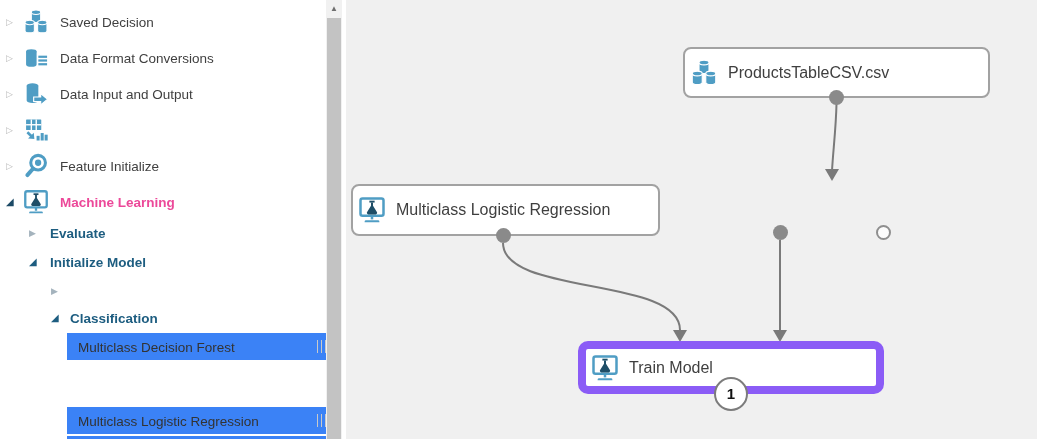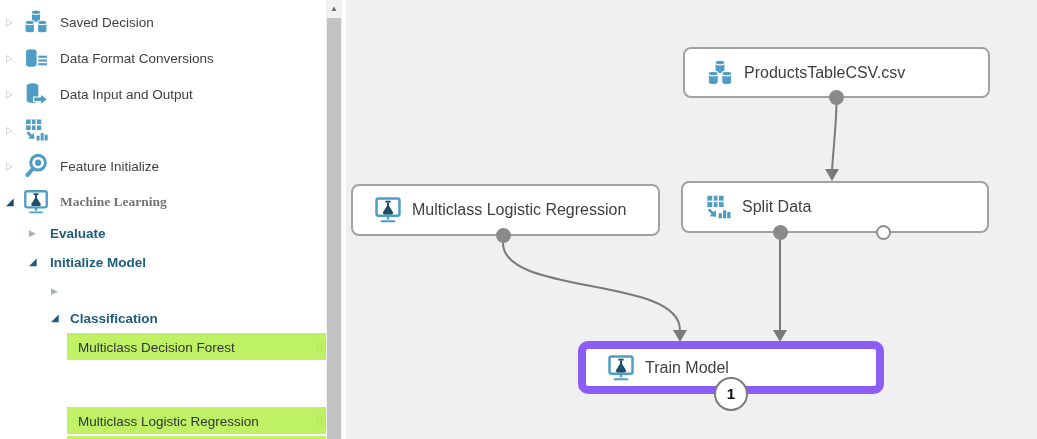--- a/index.html
+++ b/index.html
@@ -13,40 +13,40 @@
   .tw.col-light{color:#b9b9b9;font-size:9px;}
   .tw.col-filled{color:#a4b3bd;font-size:9px;}
   .tw.exp-navy{color:#1c4a66;font-size:10px;}
   .tw.exp-teal{color:#1d5d80;font-size:10px;}
   .ti .ticon{position:absolute;left:22px;top:50%;transform:translateY(-50%);width:28px;height:28px;}
   .ti .ticon svg{width:28px;height:28px;display:block;}
   .ti .tlabel{position:absolute;top:50%;transform:translateY(-50%);font-size:13.5px;color:#404040;white-space:nowrap;}
   .lvl0 .tw{left:6px;}   .lvl0 .tlabel{left:60px;}
   .lvl1 .tw{left:29px;}  .lvl1 .tlabel{left:50px;}
   .lvl2 .tw{left:51px;}  .lvl2 .tlabel{left:70px;}
-  .tlabel.bold-navy{color:#737373;font-weight:bold;font-family:Liberation Serif, serif;}
+  .tlabel.bold-navy{color:#ec4899;font-weight:bold;}
   .tlabel.bold-teal{color:#1d5d80;font-weight:bold;}
 
   
-  .mod{position:absolute;left:67px;width:268px;height:27px;background:#bef264;cursor:grab;}
+  .mod{position:absolute;left:67px;width:268px;height:27px;background:#3b82f6;cursor:grab;}
   .mod .mlabel{position:absolute;left:11px;top:50%;transform:translateY(-50%);font-size:13.5px;color:#333333;white-space:nowrap;}
   .mod .grip{position:absolute;right:9px;top:7px;width:9px;height:13px;
              background:repeating-linear-gradient(90deg,#c9c9c9 0 1.4px,transparent 1.4px 3.9px);}
 
   
   .vscroll{position:absolute;left:326px;top:0;width:16px;height:439px;background:#f1f1f1;}
   .vs-arrow{position:absolute;left:0;top:2px;width:16px;height:14px;text-align:center;
             font-size:8px;line-height:14px;color:#6e6e6e;}
   .vs-thumb{position:absolute;left:1px;top:18px;width:14px;height:421px;background:#c3c3c3;}
 
   
   .canvas{position:absolute;left:346px;top:0;width:691px;height:439px;background:#f0f0f0;}
   .wires{position:absolute;left:0;top:0;width:691px;height:439px;pointer-events:none;}
   .node{position:absolute;background:#ffffff;border:2px solid #a2a2a2;border-radius:8px;
-        box-sizing:border-box;display:flex;align-items:center;padding-left:20px;cursor:pointer;text-align:center;}
+        box-sizing:border-box;display:flex;align-items:center;padding-left:4px;cursor:pointer;text-align:center;}
   .node.selected{border:8px solid #8b5cf6;border-radius:10px;}
   .node .nicon{width:30px;height:30px;flex:0 0 30px;}
   .node .nicon svg{width:30px;height:30px;display:block;}
   .node .nlabel{margin-left:9px;font-size:16px;color:#3f3f3f;white-space:nowrap;}
   .port{position:absolute;width:15px;height:15px;border-radius:50%;background:#8a8a8a;cursor:crosshair;}
   .port.hollow{background:#fcfcfc;border:2px solid #8f8f8f;box-sizing:border-box;}
   .badge{position:absolute;left:368px;top:377px;width:34px;height:34px;border-radius:50%;
          background:#ffffff;border:2px solid #7c7c7c;box-sizing:border-box;text-align:center;
          line-height:30px;font-size:15px;font-weight:bold;color:#111111;z-index:6;}
   .hidden-defs{position:absolute;width:0;height:0;overflow:hidden;}
@@ -235,28 +235,20 @@
 
     <div class="node" style="left:5px;top:184px;width:309px;height:52px">
       <span class="nicon">
           <svg viewBox="0 0 24 24">
             <use href="#sym-ml"></use>
           </svg>
         </span>
       <span class="nlabel">Multiclass Logistic Regression</span>
     </div>
 
-    <div class="node" style="left:335px;top:181px;width:308px;height:52px">
-      <span class="nicon">
-          <svg viewBox="0 0 24 24">
-            <use href="#sym-transform"></use>
-          </svg>
-        </span>
-      <span class="nlabel">Split Data</span>
-    </div>
 
     <div class="node selected" style="left:232px;top:341px;width:306px;height:53px">
       <span class="nicon">
           <svg viewBox="0 0 24 24">
             <use href="#sym-ml"></use>
           </svg>
         </span>
       <span class="nlabel">Train Model</span>
     </div>
 

